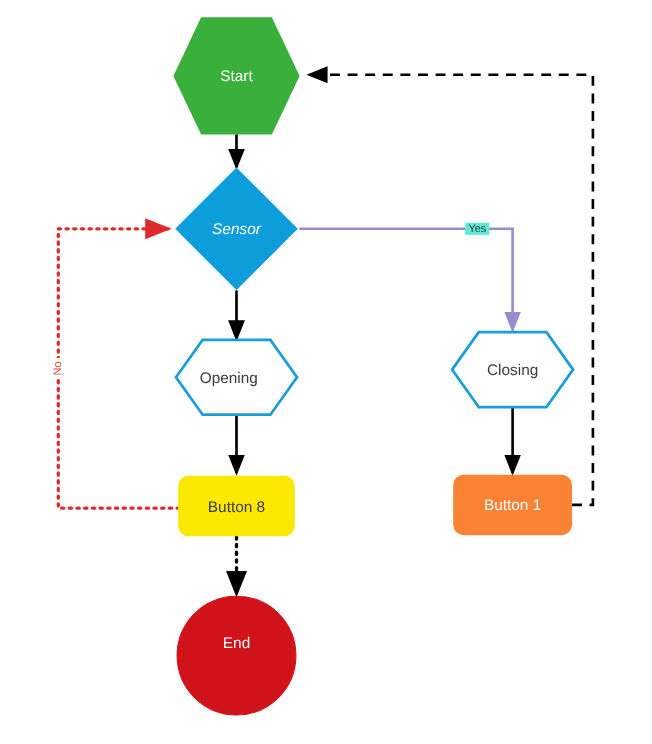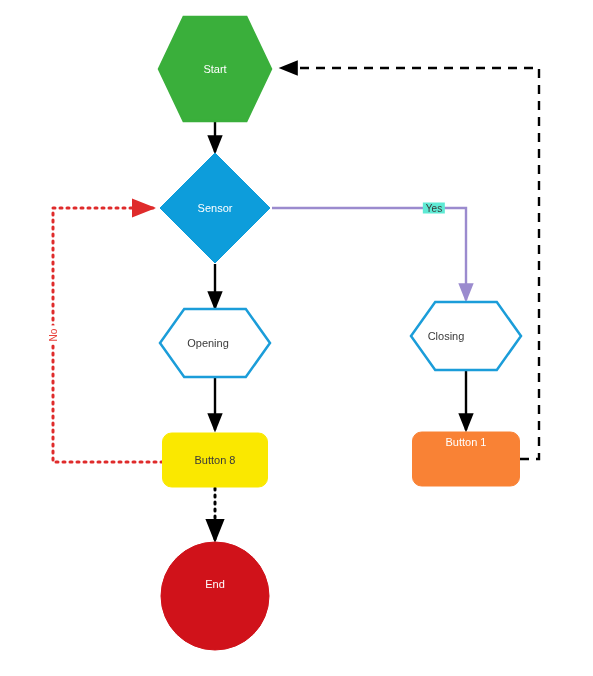--- a/index.html
+++ b/index.html
@@ -22,21 +22,21 @@
   #flow-svg {
     position: absolute;
     top: 0;
     left: 0;
     width: 593px;
     height: 676px;
   }
   .node-label {
     position: absolute;
     font-family: "Liberation Sans", sans-serif;
-    font-size: 11px;
+    font-size: 14px;
     text-align: center;
     white-space: nowrap;
     pointer-events: none;
     transform: translate(-50%, -50%);
   }
   .edge-label {
     position: absolute;
     font-family: "Liberation Sans", sans-serif;
     font-size: 10px;
     white-space: nowrap;
@@ -83,21 +83,21 @@
         <rect x="162.5" y="433" width="105" height="54" rx="9" ry="9" fill="#FAE800" stroke="#FAE800" stroke-width="1"></rect>
         <rect x="412.5" y="432" width="107" height="54" rx="9" ry="9" fill="#F98235" stroke="#F98235" stroke-width="1"></rect>
         <ellipse cx="215" cy="596" rx="54" ry="54" fill="#D0121A" stroke="#D0121A" stroke-width="1"></ellipse>
       </g>
   </svg>
 
   <div id="label-layer">
       <div class="edge-label" style="left: 434px; top: 208px; color: rgb(58, 58, 58); background: #5eead4; padding: 0px 3px;">Yes</div>
       <div class="edge-label vertical" style="left: 53px; top: 335px; color: rgb(232, 64, 58); background: rgb(255, 255, 255); padding: 0px 3px;">No</div>
       <div class="node-label" style="left: 215px; top: 69px; color: rgb(255, 255, 255);">Start</div>
-      <div class="node-label" style="left: 215px; top: 208px; color: rgb(255, 255, 255);">Sensor</div>
+      <div class="node-label" style="left: 215px; top: 208px; color: rgb(255, 255, 255); font-style: italic;">Sensor</div>
       <div class="node-label" style="left: 208px; top: 343px; color: rgb(58, 58, 58);">Opening</div>
-      <div class="node-label" style="left: 446px; top: 336px; color: rgb(58, 58, 58);">Closing</div>
+      <div class="node-label" style="left: 466px; top: 336px; color: rgb(58, 58, 58);">Closing</div>
       <div class="node-label" style="left: 215px; top: 460px; color: rgb(58, 58, 58);">Button 8</div>
-      <div class="node-label" style="left: 466px; top: 442px; color: rgb(255, 255, 255);">Button 1</div>
+      <div class="node-label" style="left: 466px; top: 459px; color: rgb(255, 255, 255);">Button 1</div>
       <div class="node-label" style="left: 215px; top: 584px; color: rgb(255, 255, 255);">End</div>
     </div>
 
 </div>
 
 </body></html>

